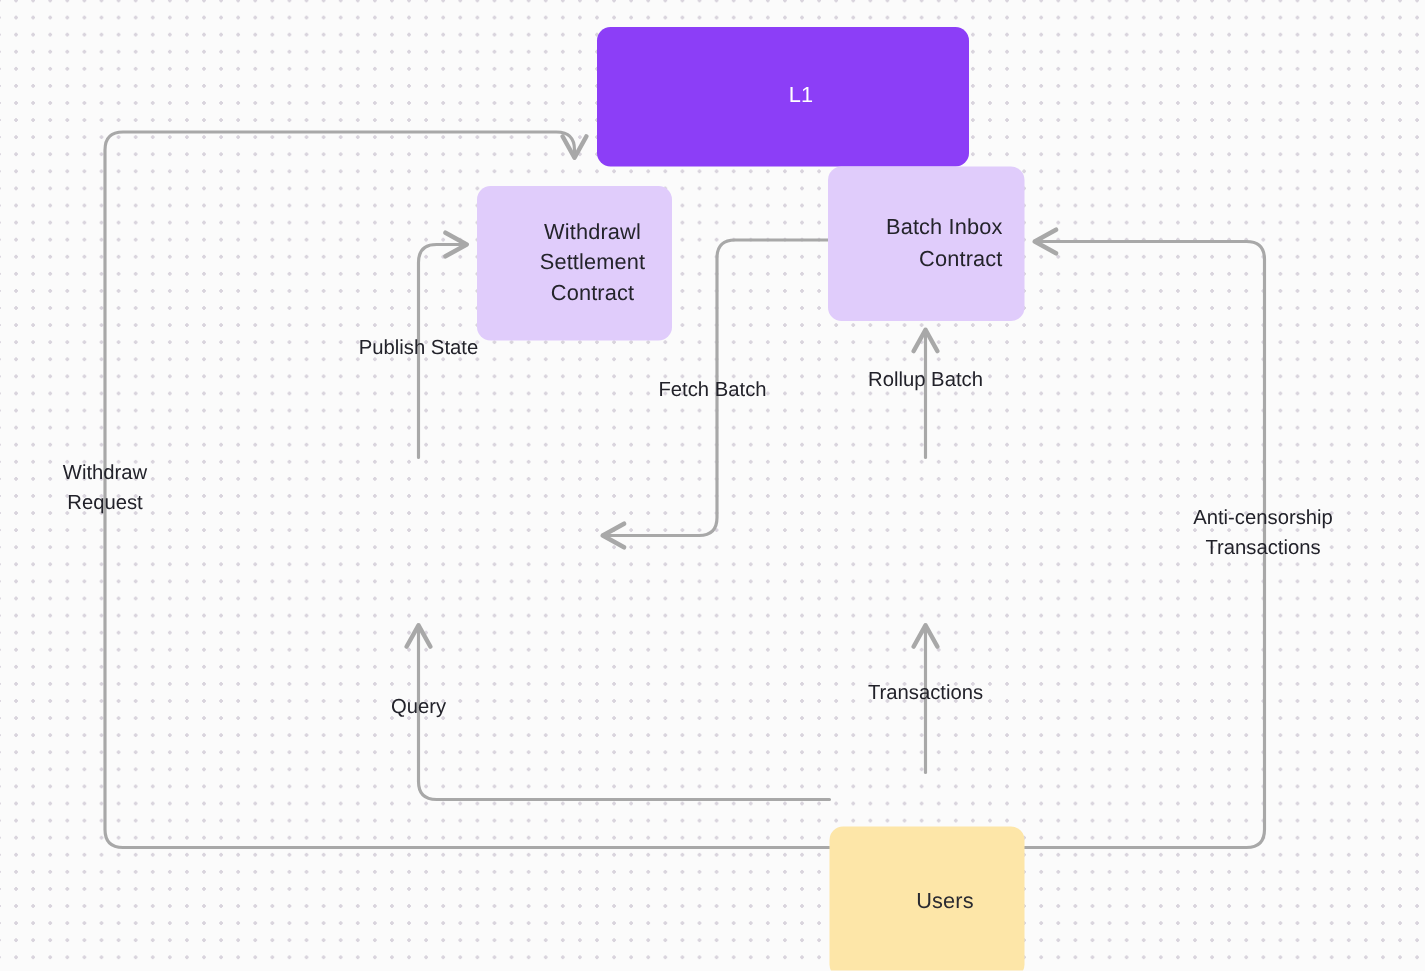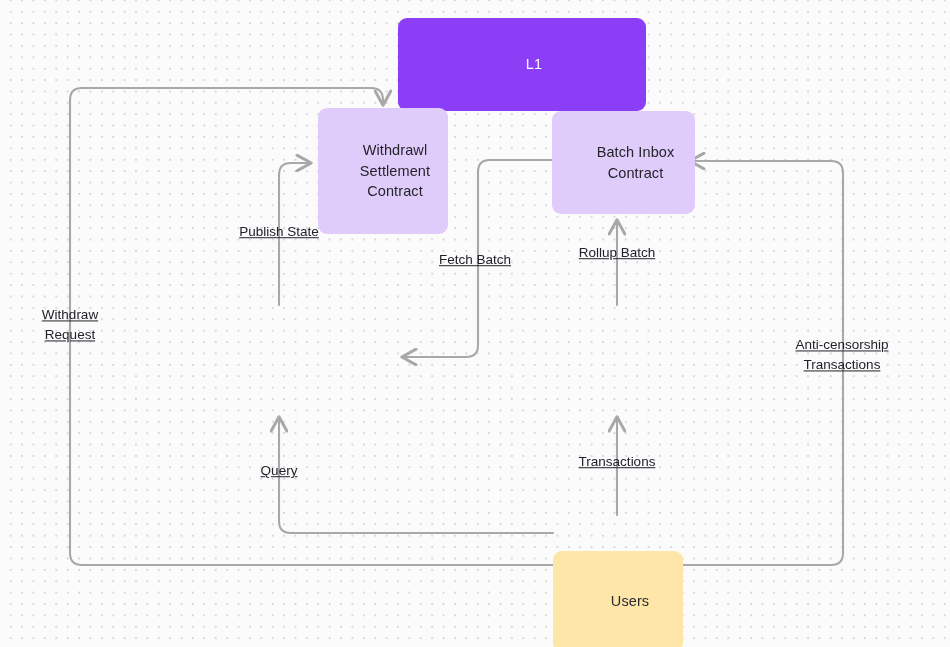--- a/index.html
+++ b/index.html
@@ -55,21 +55,20 @@
   .node-label { white-space: pre-line; display: block; }
   .edge-label {
     position: absolute;
     font-size: 13.5px;
     color: #22222a;
     text-align: center;
     line-height: 1.45;
     white-space: pre-line;
     user-select: none;
     background: transparent;
-    text-decoration: underline;
   }
   .el-center { transform: translate(-50%, -50%); }
 </style>
 </head>
 <body>
 
 <div id="canvas">
 
   <svg id="edges" viewBox="0 0 950 647" xmlns="http://www.w3.org/2000/svg">
     <defs>
@@ -93,27 +92,27 @@
       <path d="M 553 533 L 291 533 Q 279 533 279 521 L 279 417" marker-end="url(#arrow)"></path>
 
       <path d="M 617 515 L 617 417" marker-end="url(#arrow)"></path>
     </g>
   </svg>
 
   <div class="node node-purple" style="left:398px; top:18px; width:248px; height:93px;">
     <span class="node-label">L1</span>
   </div>
 
-  <div class="node node-lilac" style="left:318px; top:108px; width:130px; height:126px;">
+  <div class="node node-lilac" style="left:318px; top:124px; width:130px; height:103px;">
     <span class="node-label">Withdrawl
 Settlement
 Contract</span>
   </div>
 
-  <div class="node node-lilac" style="left:552px; top:111px; width:143px; height:103px;">
+  <div class="node node-lilac" style="left:552px; top:111px; width:131px; height:103px;text-align:right;">
     <span class="node-label">Batch Inbox
 Contract</span>
   </div>
 
 
 
   <div class="node node-amber" style="left:553px; top:515px; width:130px; height:101px;">
     <span class="node-label">Users</span>
   </div>
 

